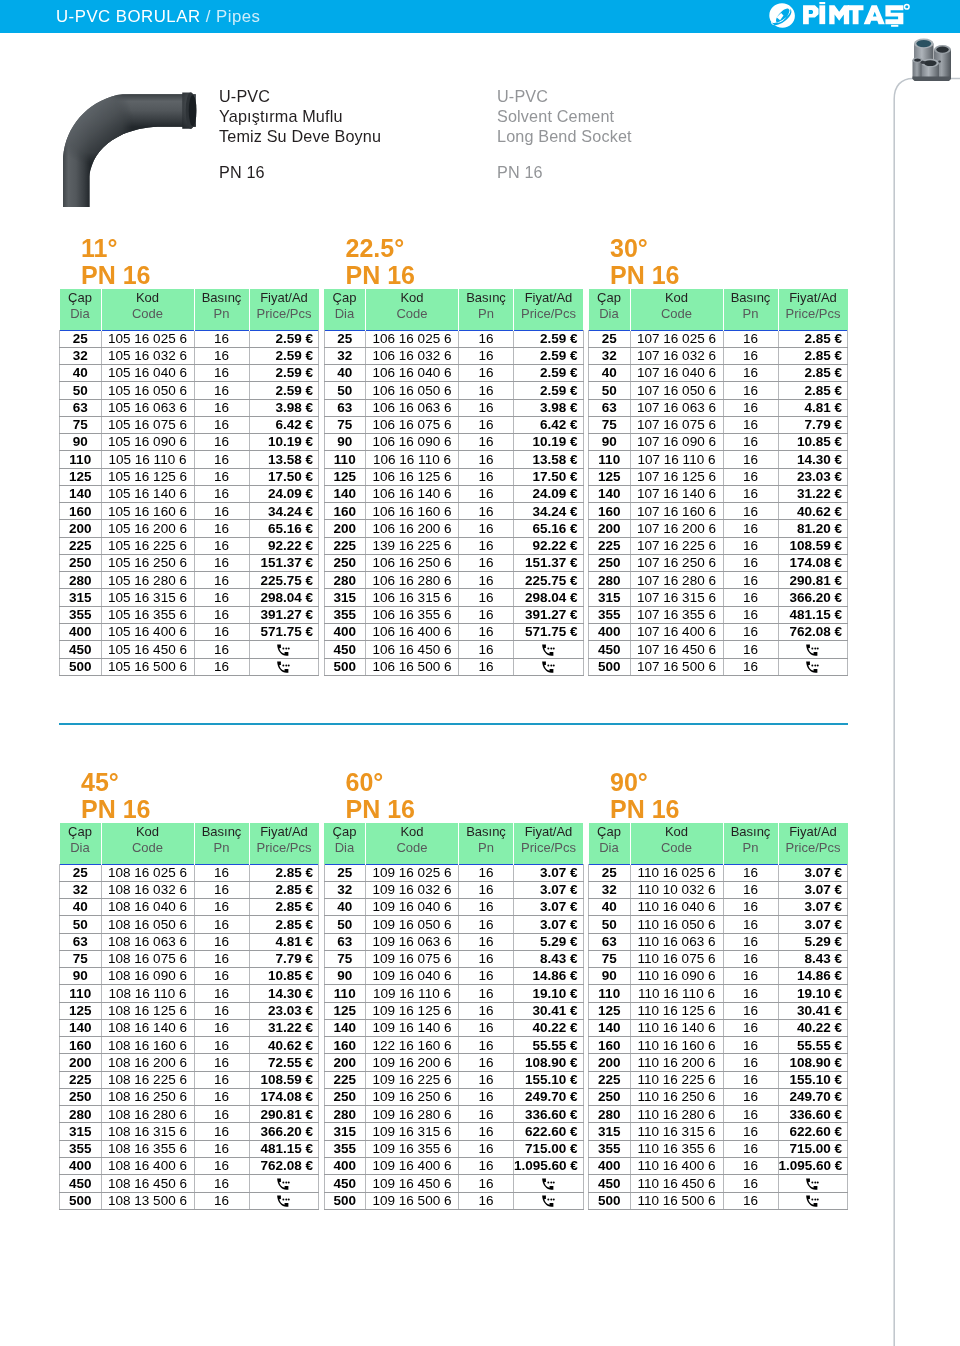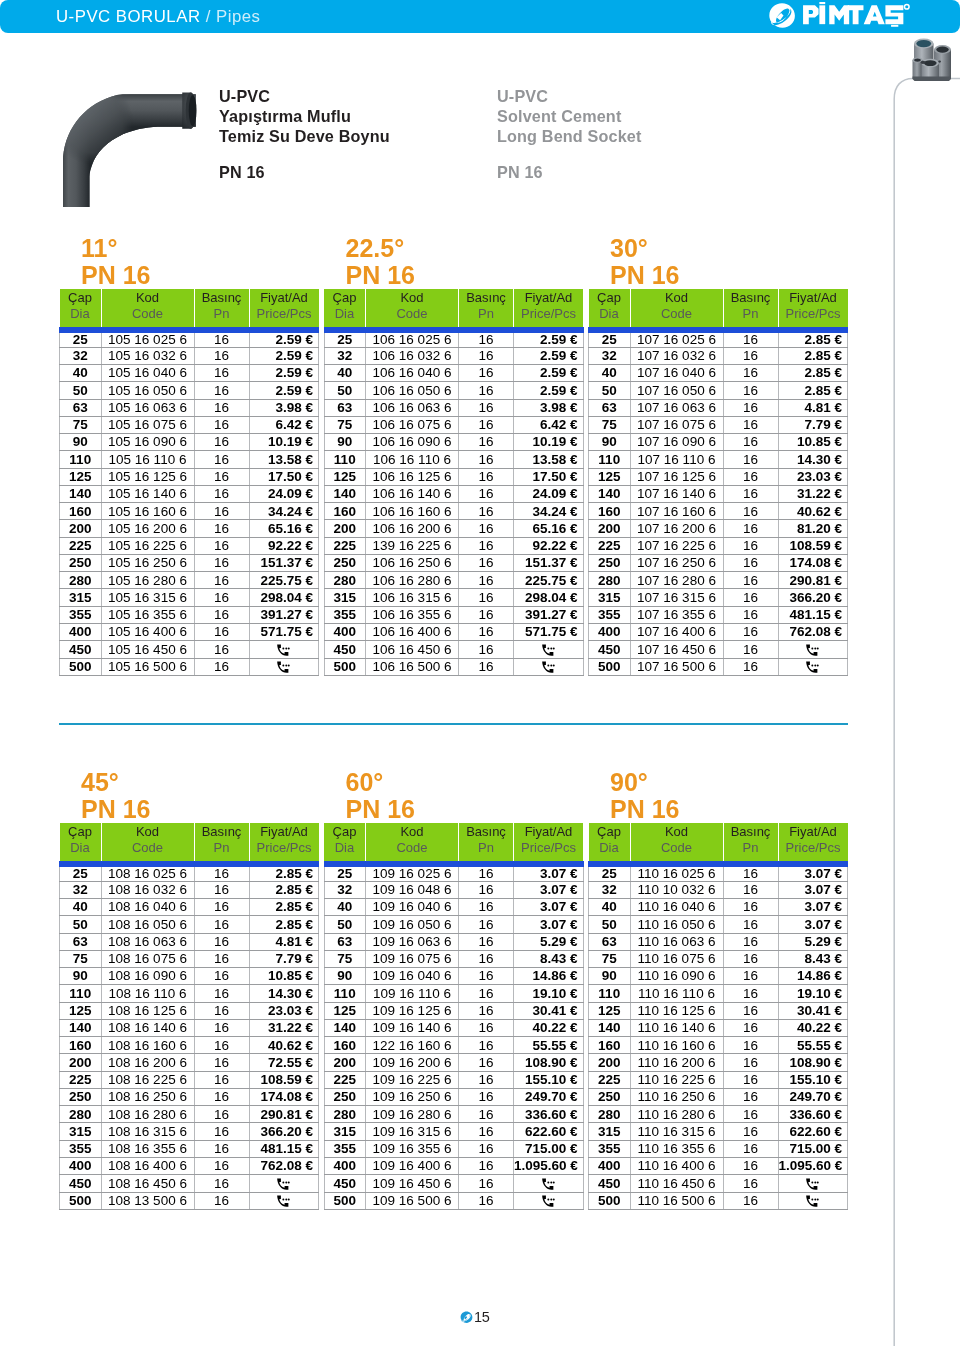--- a/index.html
+++ b/index.html
@@ -11,21 +11,20 @@
     position: relative;
     overflow: hidden;
     -webkit-font-smoothing: antialiased;
   }
   .page { position: relative; width: 960px; height: 1346px; background:#fff; overflow:hidden;}
 
   
   .topbar {
     position: absolute; left: 0; top: 0; width: 960px; height: 33px;
     background: #00AAEA;
-    border-radius: 8px;
   }
   .topbar-title {
     position: absolute; left: 56px; top: 7px;
     font-size: 16.8px; color: #ffffff;
     white-space: nowrap; line-height: 19px; letter-spacing: 0.5px;
   }
   .topbar-title .tr { font-weight: 400; color:#ffffff; }
   .topbar-title .sep { font-weight: 400; color:#cfeefb; }
   .topbar-title .en { font-weight: 400; color:#cfeefb; }
 
@@ -34,52 +33,52 @@
   .brand svg { display:block; width:142px; height:27.2px; }
 
   
   .pipes-photo { position: absolute; left: 911px; top: 38px; width: 42px; height: 48px; }
   .curve-line { position: absolute; left: 888px; top: 70px; width: 72px; height: 1276px; }
 
   
   .elbow-photo { position: absolute; left: 58px; top: 89.5px; width: 149px; height: 117px; }
 
   
-  .prod { position: absolute; font-size: 16.2px; line-height: 20px; font-weight: 700; letter-spacing: 0.15px; }
+  .prod { position: absolute; font-size: 16.2px; line-height: 20px; font-weight: 400; letter-spacing: 0.15px; }
   .prod-tr { left: 219px; top: 86px; color: #231f20; }
   .prod-en { left: 497px; top: 86px; color: #939598; }
   .prod .pn { margin-top: 16px; display:block; }
 
   
   .tgroup { position: absolute; width: 259px; }
   .tg-head { font-weight: 700; color: #EC951F; font-size: 25px; line-height: 27px; padding-left: 6px; position:absolute; left:16px; top:-8px; }
   .tg-head .ang { display:block; }
   .tg-head .pnv { display:block; }
 
   table.price {
     border-collapse: collapse; width: 259px; table-layout: fixed;
     position:absolute; left:0; top:46px;
   }
   table.price th, table.price td { padding: 0; }
   table.price thead th {
-    background: #84cc16; color: #231f20; font-weight: 400; font-size: 13px;
+    background: #86efac; color: #231f20; font-weight: 400; font-size: 13px;
     text-align: center; vertical-align: top; height: 41px;
     border-right: 1.2px solid #ffffff;
     line-height: 15.6px; padding-top: 1px;
   }
   table.price thead th:last-child { border-right: 0; }
   table.price thead th .l2 { display:block; color: #58595B; }
   table.price tbody tr { height: 17.27px; }
   table.price tbody td {
     font-size: 13.5px; height: 17.27px; line-height: 1;
     border-bottom: 1px solid #9A9C9F;
     border-right: 1px solid #B6B8BB; color: #000; vertical-align: middle;
     background: #fff; overflow: hidden;
   }
-  table.price tbody tr:first-child td { border-top: 6px solid #1d4ed8; }
+  table.price tbody tr:first-child td { border-top: 1px solid #1d4ed8; }
   table.price tbody td:first-child { border-left: 1px solid #B6B8BB; font-weight: 700; text-align:center; }
   table.price tbody td.code { text-align:center; font-weight:400; }
   table.price tbody td.pn { text-align:center; font-weight:400; }
   table.price tbody td.price { text-align:right; font-weight:700; padding-right: 5px; white-space:nowrap; }
   table.price tbody td.ph { text-align:center; padding-right: 0; }
   col.c1 { width: 41.5px; } col.c2 { width: 93px; } col.c3 { width: 55px; } col.c4 { width: 69.5px; }
 
   .phone-icon { display:inline-block; width: 12.8px; height: 12.4px; vertical-align: -3.2px;}
 
   
@@ -891,21 +890,21 @@
           </thead>
           <tbody>
             <tr>
               <td>25</td>
               <td class="code">109 16 025 6</td>
               <td class="pn">16</td>
               <td class="price">3.07 €</td>
             </tr>
             <tr>
               <td>32</td>
-              <td class="code">109 16 048 6</td>
+              <td class="code">109 16 032 6</td>
               <td class="pn">16</td>
               <td class="price">3.07 €</td>
             </tr>
             <tr>
               <td>40</td>
               <td class="code">109 16 040 6</td>
               <td class="pn">16</td>
               <td class="price">3.07 €</td>
             </tr>
             <tr>
@@ -1174,24 +1173,14 @@
                   <circle fill="#000" cx="23.1" cy="8.2" r="1.95"></circle>
                 </svg></td>
             </tr>
           </tbody>
         </table>
       </div>
     </div>
 
   <div class="divider"></div>
 
-  <div class="footer">
-    <span class="footer-inner">
-      <svg class="footer-logo" viewBox="0 0 28 28" aria-hidden="true">
-        <g color="#1C9AD6">
-            <use href="#swooshMark"></use>
-          </g>
-      </svg>
-      <span class="footer-num">15</span>
-    </span>
-  </div>
 
 </div>
 
 </body></html>

